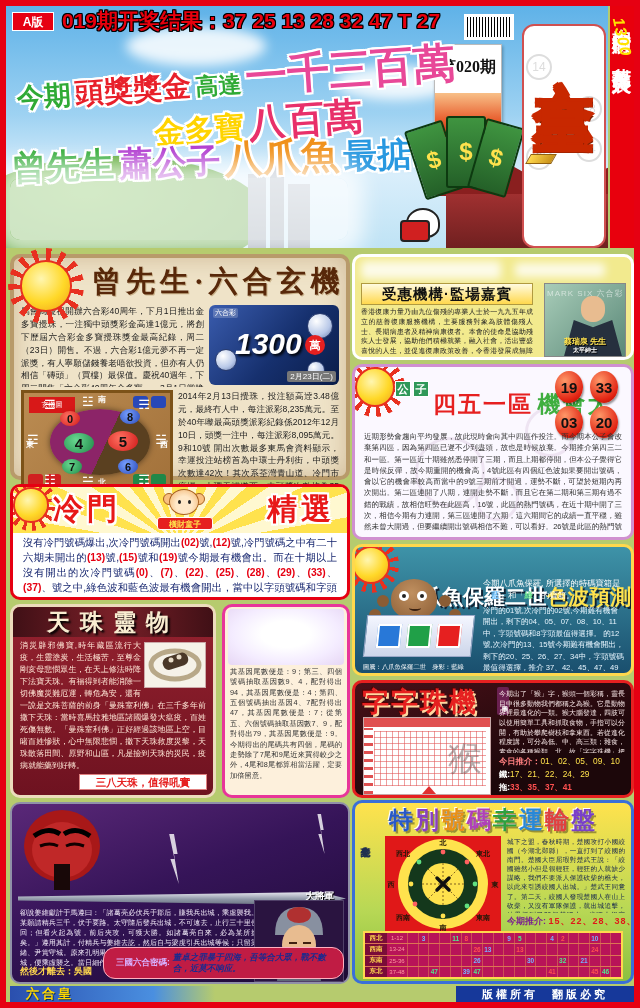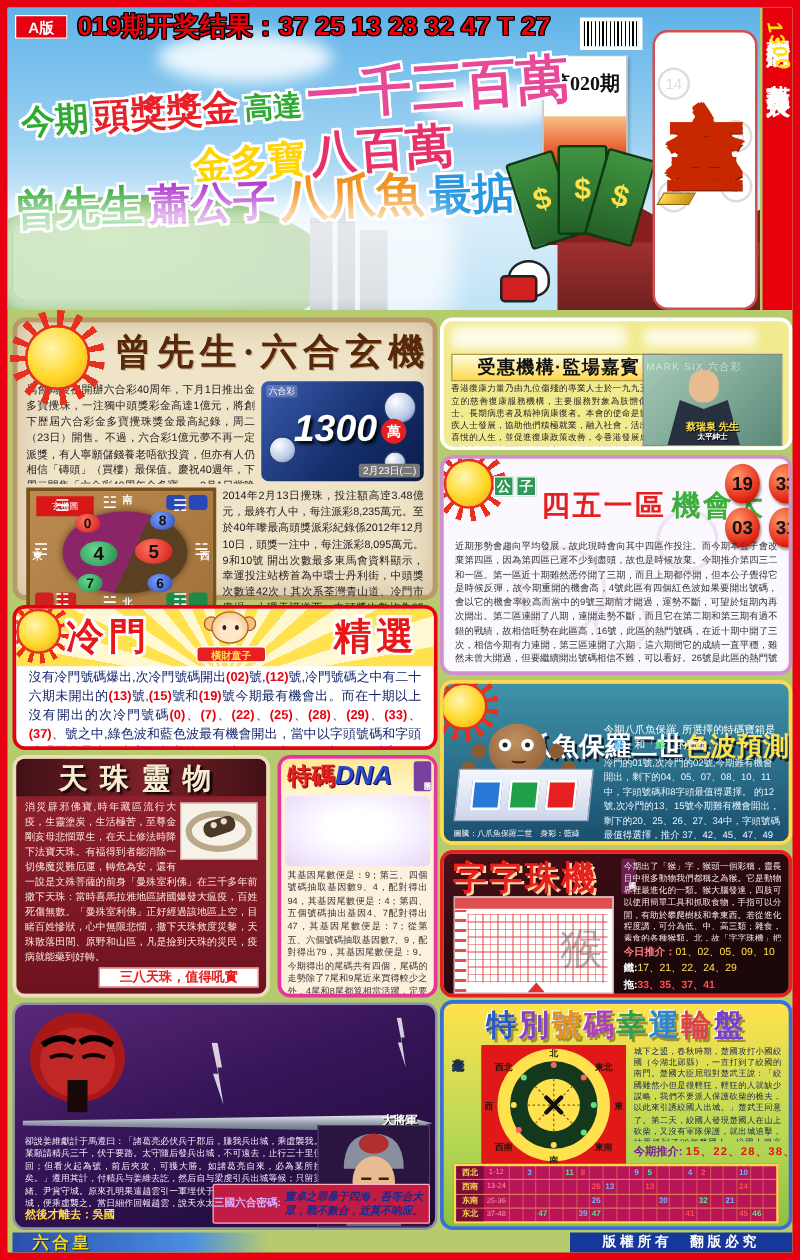--- a/index.html
+++ b/index.html
@@ -117,47 +117,47 @@
 
   
   #sanguo{left:4px;top:796px;width:340px;height:182px;background:linear-gradient(160deg,#5a2878 0%,#351458 45%,#1c0a34 100%);border:2px solid #9090a8;overflow:hidden;}
   .sg-face{position:absolute;left:4px;top:2px;width:92px;height:84px;}
   .sg-title{position:absolute;left:104px;top:2px;font-size:34px;font-weight:bold;color:#e62020;letter-spacing:3px;-webkit-text-stroke:1px #fff;text-shadow:2px 2px 0 #000,-1px -1px 0 #ffdddd;}
   .sword{position:absolute;left:6px;top:88px;width:328px;height:13px;background:linear-gradient(180deg,#e8e8f0,#9098a8 55%,#687080);clip-path:polygon(0 35%,92% 0,100% 50%,92% 100%,0 65%);}
   .sword-label{position:absolute;right:14px;top:86px;font-size:9.5px;font-weight:bold;color:#fff;text-shadow:1px 1px 0 #000;}
   .sg-body{position:absolute;left:8px;top:104px;width:238px;height:60px;font-size:7.1px;color:#f2eaf8;line-height:1.42;text-align:justify;overflow:hidden;}
   .sg-portrait{position:absolute;right:4px;top:96px;width:90px;height:82px;border:1px solid #504068;background:#241038;}
   .sg-reco{position:absolute;left:8px;bottom:4px;font-size:9px;font-weight:bold;color:#ffd84d;}
-  .sg-code{position:absolute;right:4px;bottom:3px;width:174px;height:32px;background:#c01c44;border:1px solid #ffb0c0;border-radius:2px;display:flex;align-items:center;padding:2px 0;gap:3px;}
+  .sg-code{position:absolute;right:4px;bottom:3px;width:241px;height:32px;background:#c01c44;border:1px solid #ffb0c0;border-radius:12px;display:flex;align-items:center;padding:2px 12px;gap:3px;}
   .sg-code-label{color:#d8b0ff;font-size:8.5px;font-weight:bold;flex:none;}
   .sg-code-text{color:#1a2a8e;font-size:8.5px;font-weight:bold;font-style:italic;line-height:1.3;}
   .bolt{position:absolute;background:#fff;clip-path:polygon(50% 0,65% 40%,50% 40%,70% 100%,35% 50%,52% 50%,30% 0);opacity:.8;}
 
   
   #shouhui{left:346px;top:248px;width:282px;height:106px;background:#f2ea8e;border:3px solid #fff;overflow:hidden;}
   .sh-fade{position:absolute;background:rgba(255,255,255,.8);filter:blur(4px);border-radius:4px;}
   .sh-title{position:absolute;left:6px;top:26px;width:172px;height:22px;background:linear-gradient(180deg,#fffbe0,#ffd84d);border:1px solid #b09a40;font-size:14.5px;font-weight:bold;color:#111;text-align:center;line-height:21px;letter-spacing:1px;}
   .sh-body{position:absolute;left:6px;top:50px;width:172px;font-size:6.9px;color:#222;line-height:1.42;text-align:justify;}
-  .sh-photo{position:absolute;right:5px;top:26px;width:112px;height:74px;background:linear-gradient(135deg,#a8ccb8,#5a8878);overflow:hidden;border:1px solid #888;}
+  .sh-photo{position:absolute;right:5px;top:26px;width:82px;height:74px;background:linear-gradient(135deg,#a8ccb8,#5a8878);overflow:hidden;border:1px solid #888;}
   .sh-photo-bg{position:absolute;left:2px;top:4px;font-size:8px;color:rgba(255,255,255,.55);letter-spacing:1px;white-space:nowrap;}
   .sh-head{position:absolute;left:36px;top:12px;width:24px;height:26px;background:#e8bc90;border-radius:45%;}
   .sh-suit{position:absolute;left:18px;top:36px;width:60px;height:40px;background:#26303e;clip-path:polygon(0 100%,18% 0,50% 18%,82% 0,100% 100%);}
   .sh-caption{position:absolute;left:0;bottom:2px;width:100%;text-align:center;color:#ffe24d;font-size:8px;font-weight:bold;text-shadow:1px 1px 0 #000;line-height:1.2;}
   .sh-subcap{font-size:6px;color:#fff;display:block;}
 
   
   #qu451{left:346px;top:358px;width:282px;height:176px;background:#fbf8ff;border:3px solid #d090d0;overflow:hidden;}
   .swirl{position:absolute;border:3px solid #eee4f2;border-radius:50%;}
   .q-badge{position:absolute;left:40px;top:14px;display:flex;gap:2px;}
   .q-badge span{width:16px;height:16px;background:#2f9858;border:1px solid #fff;color:#fff;font-size:11px;font-weight:bold;display:flex;align-items:center;justify-content:center;}
   .q-title{position:absolute;left:78px;top:22px;white-space:nowrap;}
   .q-title .red{font-size:23px;font-weight:bold;color:#e62020;letter-spacing:2px;}
   .q-title .green{font-size:23px;font-weight:bold;color:#3fae3f;letter-spacing:2px;}
   .balls{position:absolute;right:6px;top:4px;width:70px;display:grid;grid-template-columns:32px 32px;gap:3px;}
-  .ball{width:28px;height:32px;border-radius:50%;background:radial-gradient(circle at 35% 30%,#ff9868,#e02010 70%,#901000);color:#101010;font-size:15px;font-weight:bold;display:flex;align-items:center;justify-content:center;box-shadow:1px 2px 2px rgba(0,0,0,.4);margin-left:25px;}
+  .ball{width:28px;height:32px;border-radius:50%;background:radial-gradient(circle at 35% 30%,#ff9868,#e02010 70%,#901000);color:#101010;font-size:15px;font-weight:bold;display:flex;align-items:center;justify-content:center;box-shadow:1px 2px 2px rgba(0,0,0,.4);}
   .q-body{position:absolute;left:9px;right:9px;top:64px;bottom:6px;font-size:7.5px;color:#303030;line-height:1.5;text-align:justify;overflow:hidden;}
 
   
   #octopus{left:346px;top:538px;width:282px;height:132px;background:linear-gradient(180deg,#3e93a8,#1a4f6e);border:3px solid #ffd84d;overflow:hidden;}
   .oc-title{position:absolute;left:0;top:3px;width:100%;text-align:right;white-space:nowrap;margin-top:33px;}
   .oc-title .w{font-size:21px;font-weight:bold;color:#fff;text-shadow:2px 2px 0 #123;}
   .oc-title .y{font-size:21px;font-weight:bold;color:#ffe24d;text-shadow:2px 2px 0 #123;}
   .octo{position:absolute;left:8px;top:32px;width:116px;height:84px;}
   .oc-head{position:absolute;left:28px;top:0;width:46px;height:40px;background:radial-gradient(circle at 45% 35%,#c09060,#8a5c34);border-radius:50% 50% 45% 45%;}
   .oc-eye{position:absolute;top:12px;width:10px;height:10px;background:#fff;border-radius:50%;}
@@ -352,25 +352,20 @@
           <circle cx="26" cy="17" r="2.5" fill="#e8dcc8"></circle>
               <circle cx="34" cy="14" r="2.5" fill="#e8dcc8"></circle>
         </svg>
       </span>
       <span>消災辟邪佛寶,時年藏區流行大疫，生靈塗炭，生活極苦，至尊金剛亥母悲憫眾生，在天上修法時降下法寶天珠。有福得到者能消除一切佛魔災難厄運，轉危為安，還有一說是文殊菩薩的前身「曼殊室利佛」在三千多年前撒下天珠：當時喜馬拉雅地區諸國爆發大瘟疫，百姓死傷無數。「曼殊室利佛」正好經過該地區上空，目睹百姓慘狀，心中無限悲憫，撒下天珠救度災黎，天珠散落田間、原野和山區，凡是撿到天珠的災民，疫病就能藥到好轉。</span>
     </div>
     <div class="tz-slogan">三八天珠，值得吼實</div>
   </section>
 
   <section id="dna">
-    <div class="dna-head">
-      <span class="dna-cn">特碼</span>
-      <span class="dna-en">DNA</span>
-      <span class="dna-badge">基因博士</span>
-    </div>
     <div class="dna-glow"></div>
     <div class="dna-body">其基因尾數便是：9；第三、四個號碼抽取基因數9、4，配對得出94，其基因尾數便是：4；第四、五個號碼抽出基因4、7配對得出47，其基因尾數便是：7；從第五、六個號碼抽取基因數7、9，配對得出79，其基因尾數便是：9。今期得出的尾碼共有四個，尾碼的走勢除了7尾和9尾近來買得較少之外，4尾和8尾都算相當活躍，定要加倍留意。</div>
 
   </section>
 
   <section id="sanguo">
     <span class="bolt" style="left:150px;top:30px;width:24px;height:50px;"></span>
     <span class="bolt" style="left:300px;top:10px;width:18px;height:40px;"></span>
     <div class="sg-face">
       <svg width="92" height="84" viewBox="0 0 92 84">
@@ -430,21 +425,21 @@
       <span>子</span>
     </div>
     <div class="q-title">
       <span class="red">四五一區</span>
       <span class="green">機會大</span>
     </div>
     <div class="balls">
       <span class="ball">19</span>
       <span class="ball">33</span>
       <span class="ball">03</span>
-      <span class="ball">31</span>
+      <span class="ball">20</span>
     </div>
     <div class="q-body">近期形勢會趨向平均發展，故此現時會向其中四區作投注。而今期本公子會改棄第四區，因為第四區已遲不少到盡頭，故也是時候放棄。今期推介第四三二和一區。第一區近十期雖然悉停開了三期，而且上期都停開，但本公子覺得它是時候反彈，故今期重開的機會高，4號此區有四個紅色波如果要開出號碼，會以它的機會率較高而當中的9號三期前才開過，運勢不斷，可望於短期內再次開出。第二區連開了八期，連開走勢不斷，而且它在第二期和第三期有過不錯的戰績，故相信旺勢在此區高，16號，此區的熱門號碼，在近十期中開了三次，相信今期有力連開，第三區連開了六期，這六期間它的成績一直平穩，雖然未曾大開過，但要繼續開出號碼相信不難，可以看好。26號是此區的熱門號碼，它十期中開了兩次，而且更是以隔一期開一次的走勢出現，而今期時間到，當然要吼實，第五區它的走勢近來上升中，可能為第四區遇壇而忽然亮相，要吼實，44號，它有十期時間未開，如果今期再不開出，便會成為次冷門號碼，因此無論如何都會盡力開出。</div>
   </section>
 
   <section id="octopus">
     <span class="sun" style="left:-12px;top:-10px;width:56px;height:56px;"></span>
     <div class="oc-title">
       <span class="w">八爪魚保羅二世</span><span class="y">色波預測</span>
     </div>
     <div class="octo">

